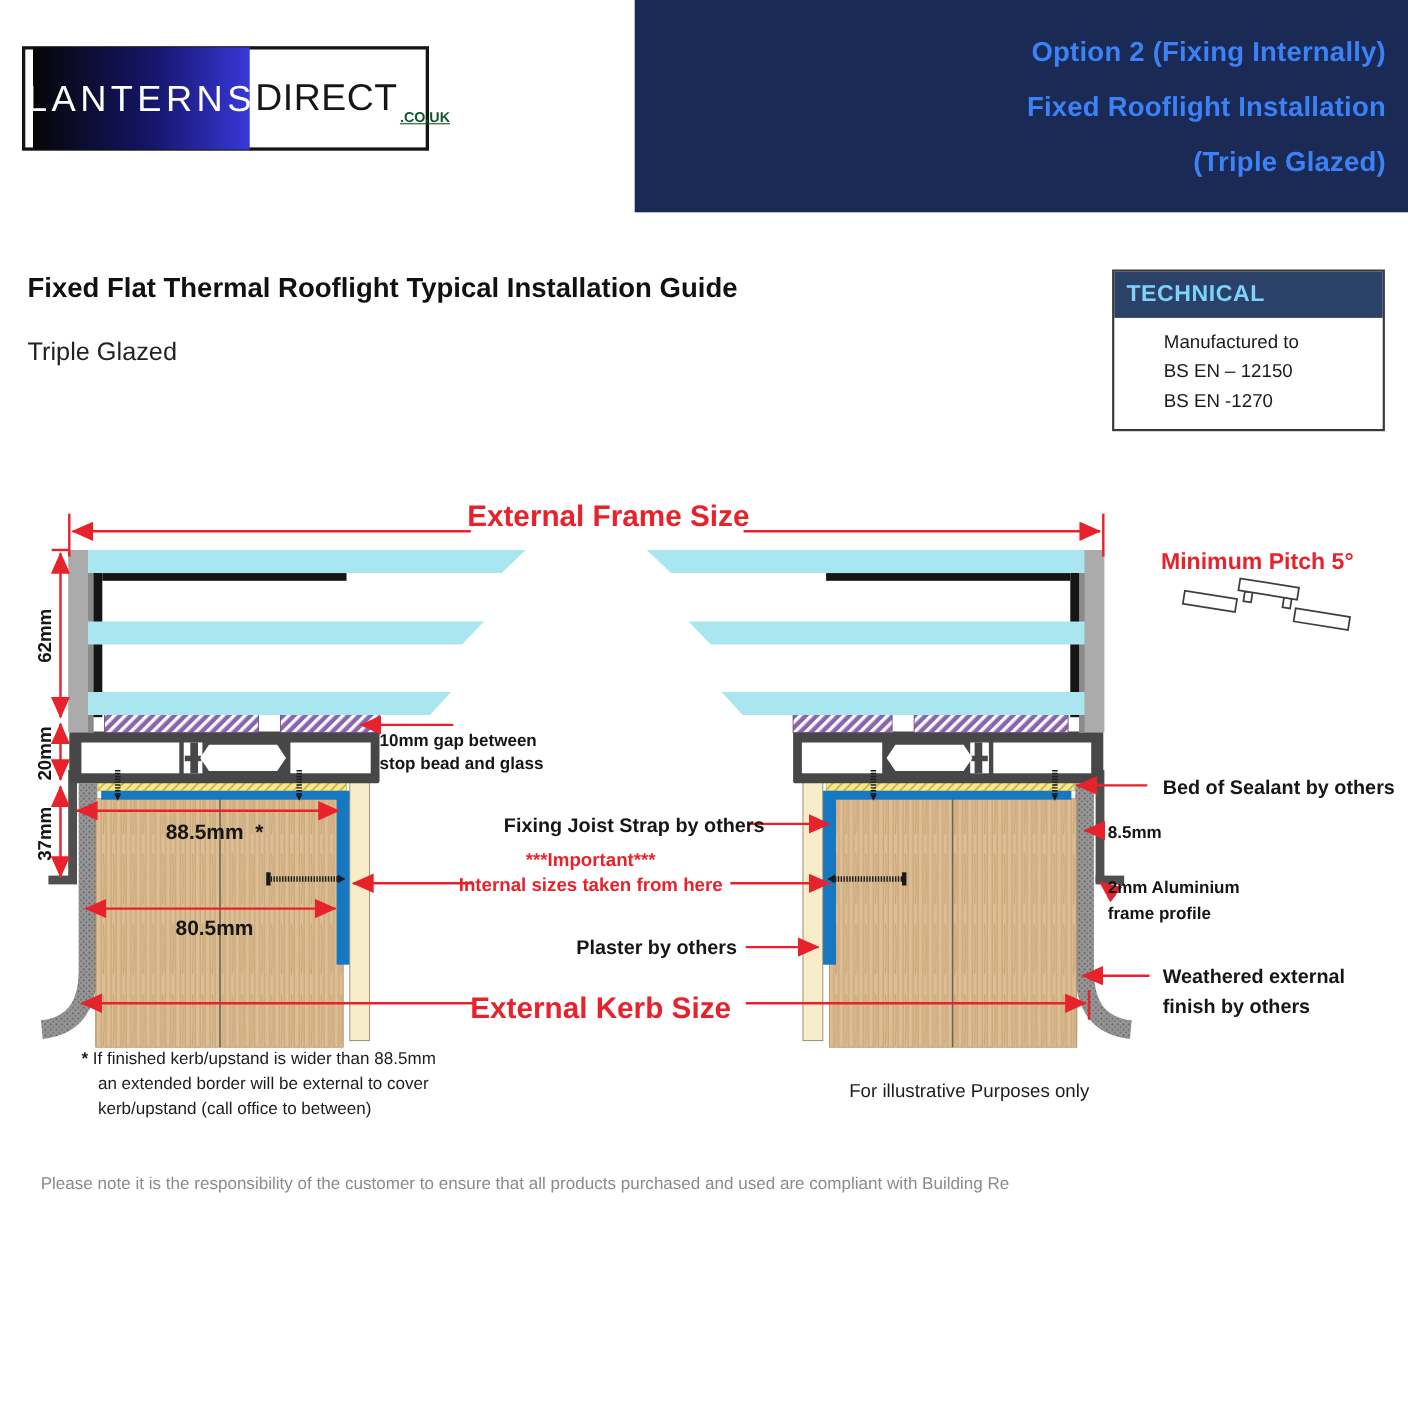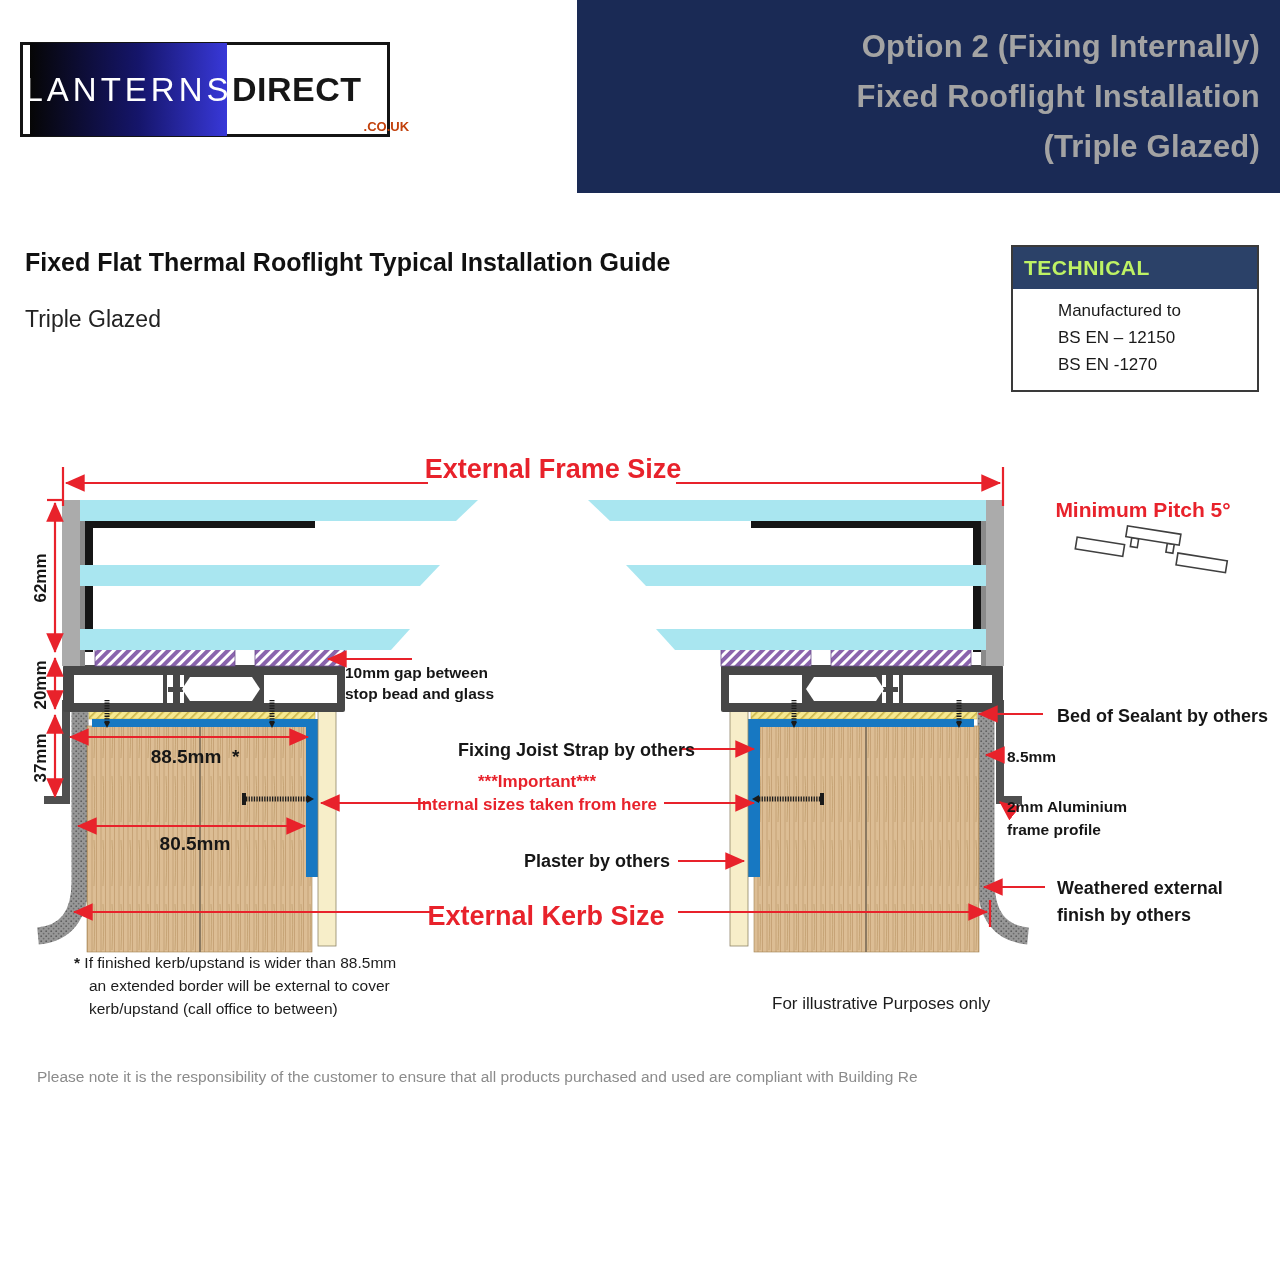--- a/index.html
+++ b/index.html
@@ -6,54 +6,54 @@
   body { font-family:"Liberation Sans", sans-serif; background:#fff; }
   .page { position:relative; width:1280px; height:1280px; background:#fff; overflow:hidden; }
 
   
   .logo-box { position:absolute; left:20px; top:42px; width:370px; height:95px;
     border:3px solid #141414; background:#fff; display:flex; align-items:center; }
   .logo-grad { margin-left:7px; width:197px; height:93px;
     background:linear-gradient(90deg,#060606 0%,#15156a 55%,#3838d8 100%);
     display:flex; align-items:center; justify-content:center; }
   .logo-grad span { color:#fff; font-size:33px; letter-spacing:4px; font-weight:400; }
-  .logo-direct { font-size:34px; font-weight:700; color:#161616; margin-left:5px; letter-spacing:0.5px; }
-  .logo-tld { font-size:13px; font-weight:700; color:#c2410c; align-self:flex-end; margin-left:2px; }
+  .logo-direct { font-size:34px; font-weight:400; color:#161616; margin-left:5px; letter-spacing:0.5px; }
+  .logo-tld { font-size:13px; font-weight:700; color:#14532d; align-self:flex-end; margin-bottom:20px; margin-left:2px;text-decoration:underline; }
 
   
   .banner { position:absolute; left:577px; top:0; width:703px; height:193px; background:#1a2a55;
     display:flex; flex-direction:column; justify-content:center; align-items:flex-end;
     padding-right:20px; }
-  .banner div { color:#a3a3a3; font-size:31px; font-weight:600; line-height:50px; letter-spacing:0.2px; }
+  .banner div { color:#3b82f6; font-size:25px; font-weight:600; line-height:50px; letter-spacing:0.2px; }
 
   
   .title { position:absolute; left:25px; top:248px; font-size:25px; font-weight:bold; color:#111; }
   .subtitle { position:absolute; left:25px; top:306px; font-size:23px; color:#222; }
 
   
   .tech { position:absolute; left:1011px; top:245px; width:248px; border:2px solid #3a3a3a; background:#fff; }
-  .tech-head { background:#2b4168; color:#bef264; font-size:21px; font-weight:bold; letter-spacing:0.5px;
+  .tech-head { background:#2b4168; color:#7dd3fc; font-size:21px; font-weight:bold; letter-spacing:0.5px;
     padding:9px 0 9px 11px; }
   .tech-body { padding:8px 12px 12px 11px; font-size:17px; color:#1a1a1a; line-height:27px;margin-left:34px; }
 
   
   svg.diagram { position:absolute; left:0; top:440px; }
   svg.diagram text { font-family:"Liberation Sans", sans-serif; }
   .red-big { fill:#e8222b; font-size:27px; font-weight:bold; }
   .red-med { fill:#e8222b; font-size:17px; font-weight:bold; }
   .red-pitch { fill:#e8222b; font-size:21px; font-weight:600; }
   .blk-lbl { fill:#161616; font-size:18px; font-weight:bold; }
   .blk-sm { fill:#161616; font-size:15.5px; font-weight:bold; }
   .dim-lbl { fill:#161616; font-size:19px; font-weight:bold; }
   .dim-rot { fill:#161616; font-size:17px; font-weight:bold; }
 
   
   .footnote { position:absolute; left:74px; top:951px; font-size:15.5px; color:#1c1c1c; line-height:23px; }
   .footnote .ind { padding-left:15px; }
-  .illustrative { position:absolute; left:772px; top:982px; font-size:17px; color:#1c1c1c;margin-top:12px; }
+  .illustrative { position:absolute; left:772px; top:982px; font-size:17px; color:#1c1c1c; }
   .disclaimer { position:absolute; left:37px; top:1068px; font-size:15.5px; color:#8b8b8b; }
 </style>
 </head>
 <body>
 
 <div class="page">
 
   <div class="logo-box">
     <div class="logo-grad">
       <span>LANTERNS</span>

